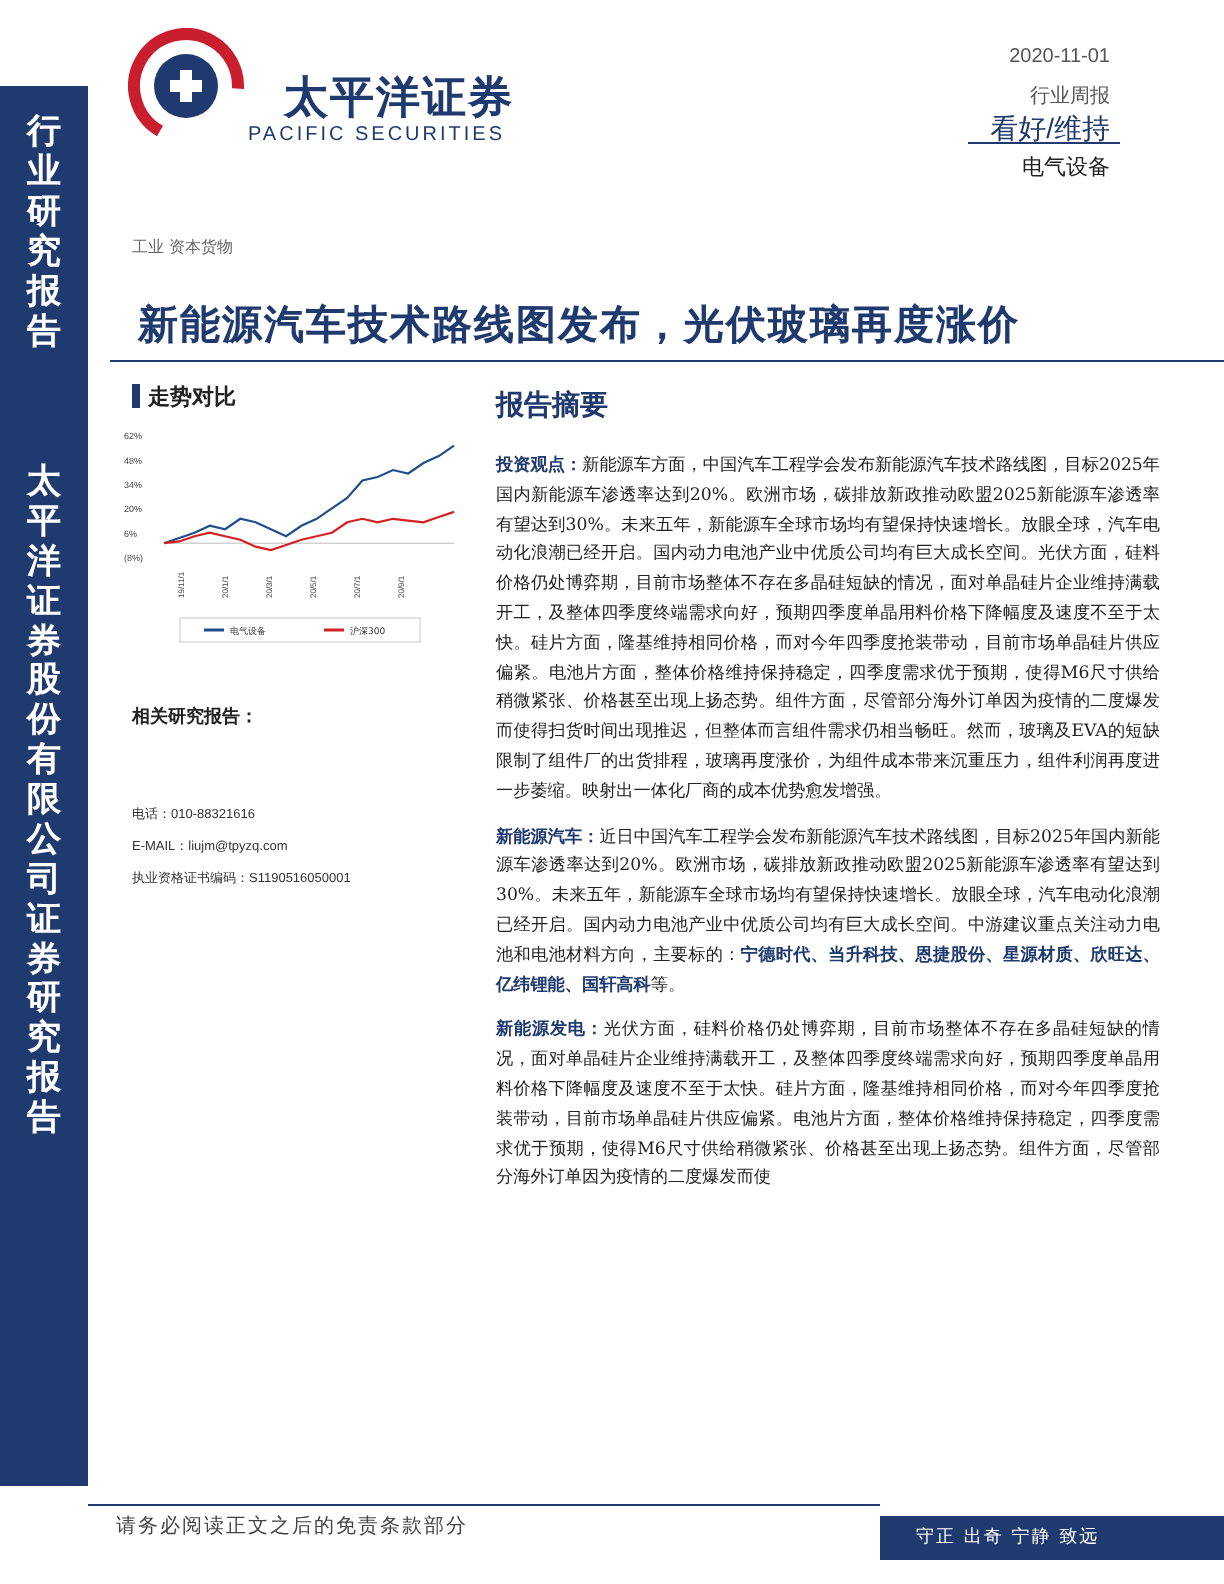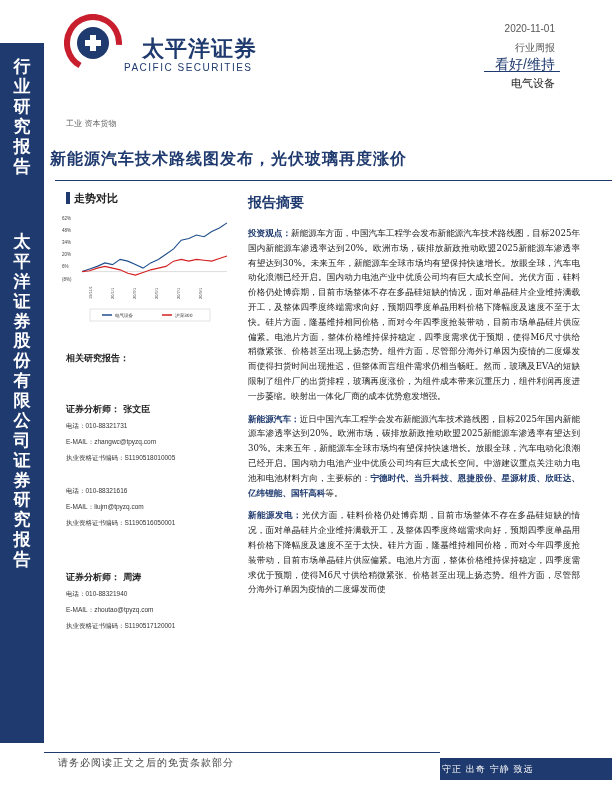--- a/index.html
+++ b/index.html
@@ -13,38 +13,38 @@
   .logo { position:absolute; left:64px; top:14px; width:58px; height:58px; }
   .logo-cn { position:absolute; left:142px; top:34px; font-size:22px; font-weight:bold; color:#1f3a6e; letter-spacing:1px; font-family:"DejaVu Sans", sans-serif; }
   .logo-en { position:absolute; left:124px; top:62px; font-size:10px; color:#1f3a6e; letter-spacing:1.5px; font-family:"Liberation Sans", sans-serif; }
   .hdr-right { position:absolute; right:57px; text-align:right; font-family:"Liberation Sans", sans-serif; }
   .date { top:23px; font-size:10px; color:#555; }
   .rtype { top:41px; font-size:10px; color:#555;text-align:center; }
   .rating { top:56px; font-size:14px; color:#1f3a6e; }
   .rline { position:absolute; right:52px; top:71px; width:76px; height:1px; background:#1f3a6e; }
   .industry { top:76px; font-size:11px; color:#222; }
   .tags { position:absolute; left:66px; top:118px; font-size:8px; color:#666; }
-  .title { position:absolute; left:50px; top:149px; font-size:16px; color:#1f3a6e; font-family:"DejaVu Serif", serif; font-weight:bold; letter-spacing:1px; }
+  .title { position:absolute; left:69px; top:149px; font-size:20px; color:#1f3a6e; font-family:"DejaVu Serif", serif; font-weight:bold; letter-spacing:1px; }
   .title-line { position:absolute; left:55px; right:0; top:180px; height:1px; background:#1f3a6e; }
   .chart-head { position:absolute; left:66px; top:191px; font-size:11px; font-weight:bold; font-family:"DejaVu Serif", serif; }
   .chart-head .bar { display:inline-block; width:4px; height:12px; background:#1f3a6e; vertical-align:-2px; margin-right:4px; }
   .chart { position:absolute; left:62px; top:207px; width:170px; height:115px; }
   .related { position:absolute; left:66px; top:352px; font-size:9px; font-weight:bold; font-family:"DejaVu Serif", serif; }
   .analysts { position:absolute; left:66px; top:403px; width:180px; }
   .an { height:84px; }
   .an-name { font-size:9px; font-weight:bold; font-family:"DejaVu Serif", serif; margin-bottom:6px; }
   .an-line { font-size:6.5px; color:#333; height:16px; font-family:"Liberation Sans", sans-serif; }
   .summary-title { position:absolute; left:248px; top:194px; font-size:14px; font-weight:bold; color:#1f3a6e; font-family:"DejaVu Serif", serif; }
   .summary { position:absolute; left:248px; top:226px; width:332px; font-family:"DejaVu Serif", serif; font-size:8.6px; line-height:14.8px; color:#222; text-align:justify; }
   .summary p { margin-bottom:8px; }
   .kw { color:#1f3a6e; font-weight:bold; }
   .hl { color:#1f3a6e; font-weight:bold; }
   .footer-line { position:absolute; left:44px; top:752px; width:396px; height:1px; background:#1f3a6e; }
   .footer-left { position:absolute; left:58px; top:756px; font-size:10px; color:#444; font-family:"DejaVu Serif", serif; letter-spacing:1px; }
-  .footer-right { position:absolute; left:440px; top:758px; width:172px; height:22px; background:#1f3a6e; color:#fff; font-size:9px; padding-left:2px; line-height:22px; font-family:"DejaVu Serif", serif; letter-spacing:1px; }
+  .footer-right { position:absolute; left:440px; top:758px; width:172px; height:22px; background:#1f3a6e; color:#fff; font-size:9px; padding-left:18px; line-height:22px; font-family:"DejaVu Serif", serif; letter-spacing:1px; }
 </style>
 </head>
 <body>
 
 <div class="sidebar-top"></div>
 <div class="sidebar-bot"></div>
 <div class="vtext vt1" id="vt1">
     <span>行</span>
     <span>业</span>
     <span>研</span>
@@ -112,35 +112,23 @@
     <text x="53" y="110" font-size="4.5" fill="#333">电气设备</text>
     <line x1="100" y1="108" x2="110" y2="108" stroke="#d42020" stroke-width="1.5"></line>
     <text x="113" y="110" font-size="4.5" fill="#333">沪深300</text>
     <rect x="28" y="102" width="120" height="12" fill="none" stroke="#bbb" stroke-width="0.4"></rect>
   </svg>
 
 <div class="related">相关研究报告：</div>
 
 <div class="analysts" id="analysts">
     <div class="an">
-      <div class="an-name">证券分析师： 张文臣</div>
-      <div class="an-line">电话：010-88321731</div>
-      <div class="an-line">E-MAIL：zhangwc@tpyzq.com</div>
-      <div class="an-line">执业资格证书编码：S1190518010005</div>
-    </div>
-    <div class="an">
       <div class="an-line">电话：010-88321616</div>
       <div class="an-line">E-MAIL：liujm@tpyzq.com</div>
       <div class="an-line">执业资格证书编码：S1190516050001</div>
-    </div>
-    <div class="an">
-      <div class="an-name">证券分析师： 周涛</div>
-      <div class="an-line">电话：010-88321940</div>
-      <div class="an-line">E-MAIL：zhoutao@tpyzq.com</div>
-      <div class="an-line">执业资格证书编码：S1190517120001</div>
     </div>
   </div>
 
 <div class="summary-title">报告摘要</div>
 <div class="summary">
   <p><span class="kw">投资观点：</span><span>新能源车方面，中国汽车工程学会发布新能源汽车技术路线图，目标2025年国内新能源车渗透率达到20%。欧洲市场，碳排放新政推动欧盟2025新能源车渗透率有望达到30%。未来五年，新能源车全球市场均有望保持快速增长。放眼全球，汽车电动化浪潮已经开启。国内动力电池产业中优质公司均有巨大成长空间。光伏方面，硅料价格仍处博弈期，目前市场整体不存在多晶硅短缺的情况，面对单晶硅片企业维持满载开工，及整体四季度终端需求向好，预期四季度单晶用料价格下降幅度及速度不至于太快。硅片方面，隆基维持相同价格，而对今年四季度抢装带动，目前市场单晶硅片供应偏紧。电池片方面，整体价格维持保持稳定，四季度需求优于预期，使得M6尺寸供给稍微紧张、价格甚至出现上扬态势。组件方面，尽管部分海外订单因为疫情的二度爆发而使得扫货时间出现推迟，但整体而言组件需求仍相当畅旺。然而，玻璃及EVA的短缺限制了组件厂的出货排程，玻璃再度涨价，为组件成本带来沉重压力，组件利润再度进一步萎缩。映射出一体化厂商的成本优势愈发增强。</span></p>
   <p><span class="kw">新能源汽车：</span><span>近日中国汽车工程学会发布新能源汽车技术路线图，目标2025年国内新能源车渗透率达到20%。欧洲市场，碳排放新政推动欧盟2025新能源车渗透率有望达到30%。未来五年，新能源车全球市场均有望保持快速增长。放眼全球，汽车电动化浪潮已经开启。国内动力电池产业中优质公司均有巨大成长空间。中游建议重点关注动力电池和电池材料方向，主要标的：</span><span class="hl">宁德时代、当升科技、恩捷股份、星源材质、欣旺达、亿纬锂能、国轩高科</span><span>等。</span></p>
   <p><span class="kw">新能源发电：</span><span>光伏方面，硅料价格仍处博弈期，目前市场整体不存在多晶硅短缺的情况，面对单晶硅片企业维持满载开工，及整体四季度终端需求向好，预期四季度单晶用料价格下降幅度及速度不至于太快。硅片方面，隆基维持相同价格，而对今年四季度抢装带动，目前市场单晶硅片供应偏紧。电池片方面，整体价格维持保持稳定，四季度需求优于预期，使得M6尺寸供给稍微紧张、价格甚至出现上扬态势。组件方面，尽管部分海外订单因为疫情的二度爆发而使</span></p>
 </div>
 

